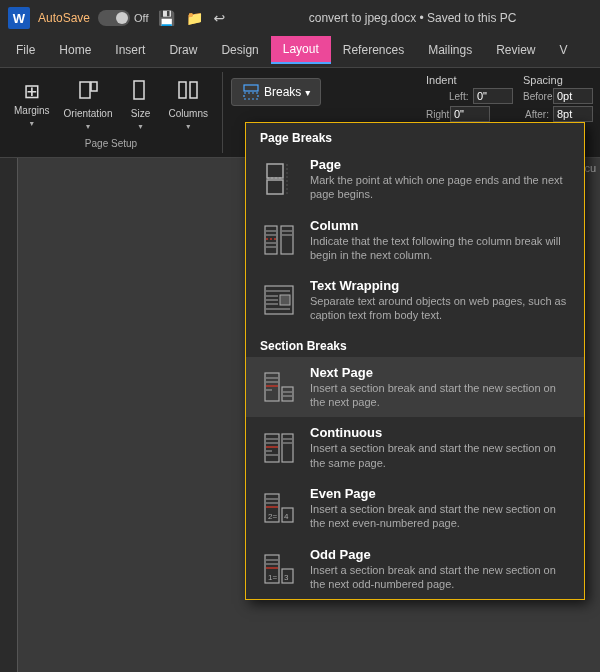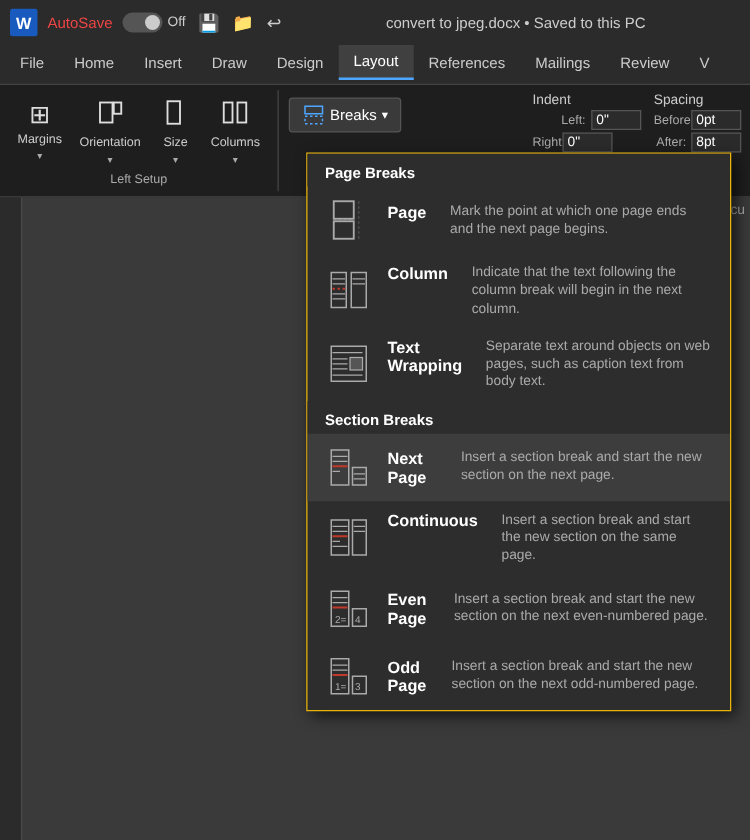--- a/index.html
+++ b/index.html
@@ -29,21 +29,21 @@
       display: flex;
       align-items: center;
       justify-content: center;
       font-weight: bold;
       font-size: 13px;
       color: white;
       border-radius: 2px;
     }
     .autosave-label {
       font-size: 12px;
-      color: #ef4444;
+      color: #fdba74;
     }
     .toggle-switch {
       display: flex;
       align-items: center;
       gap: 4px;
     }
     .toggle-track {
       width: 32px;
       height: 16px;
       background: #555;
@@ -94,21 +94,21 @@
       font-size: 12px;
       color: #ccc;
       cursor: pointer;
       height: 28px;
       display: flex;
       align-items: center;
     }
     .ribbon-tab.active {
       color: #fff;
       border-bottom: 2px solid #4da6ff;
-      background: #404040;
+      background: #ec4899;
     }
 
     
     .ribbon-content {
       height: 90px;
       background: #1e1e1e;
       display: flex;
       align-items: stretch;
       padding: 4px 0;
       border-bottom: 1px solid #444;
@@ -264,22 +264,22 @@
       width: 38px;
       height: 38px;
       flex-shrink: 0;
       display: flex;
       align-items: center;
       justify-content: center;
     }
 
     .menu-text {
       display: flex;
-      flex-direction: row;
-      gap: 19px;
+      flex-direction: column;
+      gap: 1px;
     }
     .menu-item-title {
       font-size: 13px;
       font-weight: 600;
       color: #fff;
     }
     .menu-item-desc {
       font-size: 11px;
       color: #aaa;
       line-height: 1.3;
@@ -358,21 +358,21 @@
         <span class="ribbon-btn-icon">
           <svg width="22" height="22" viewBox="0 0 22 22" fill="none">
             <rect x="2" y="3" width="7" height="16" stroke="#ddd" stroke-width="1.5" fill="none"></rect>
             <rect x="13" y="3" width="7" height="16" stroke="#ddd" stroke-width="1.5" fill="none"></rect>
           </svg>
         </span>
         <span class="ribbon-btn-label">Columns</span>
         <span style="font-size:8px;color:#aaa">▾</span>
       </div>
     </div>
-    <div class="ribbon-group-label">Left Setup</div>
+    <div class="ribbon-group-label">Page Setup</div>
   </div>
 
   <div style="display:flex;flex-direction:column;padding:6px 8px;justify-content:flex-start;">
     <div class="breaks-btn">
       <svg width="18" height="18" viewBox="0 0 18 18" fill="none">
         <rect x="2" y="2" width="14" height="6" stroke="#4da6ff" stroke-width="1.2" fill="none"></rect>
         <rect x="2" y="10" width="14" height="6" stroke="#4da6ff" stroke-width="1.2" fill="none" stroke-dasharray="2,2"></rect>
       </svg>
       <span>Breaks</span>
       <span style="font-size:10px;">▾</span>

